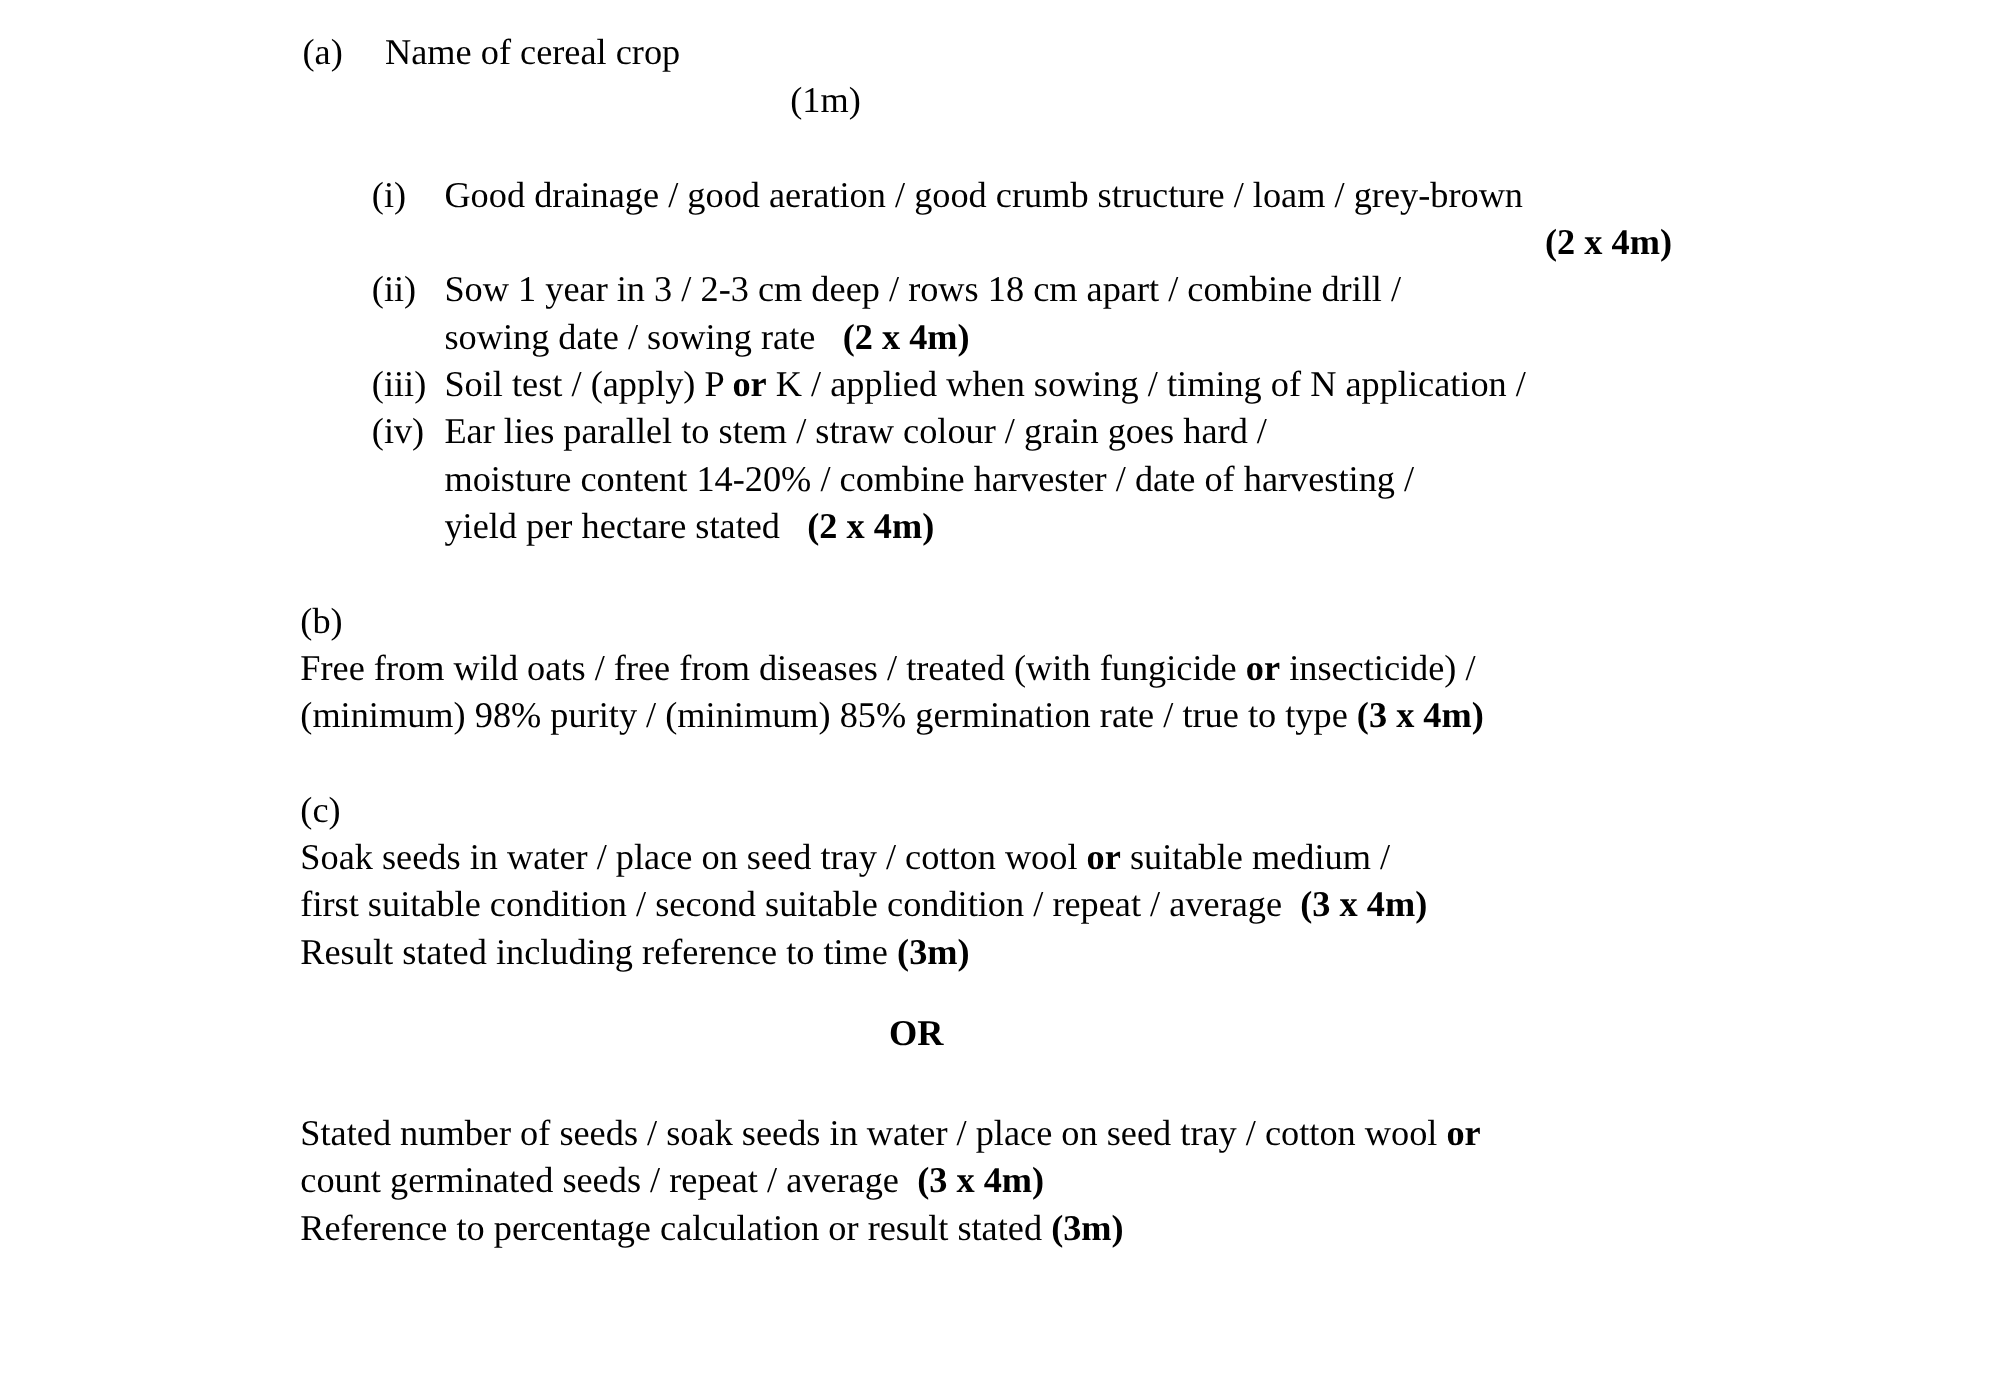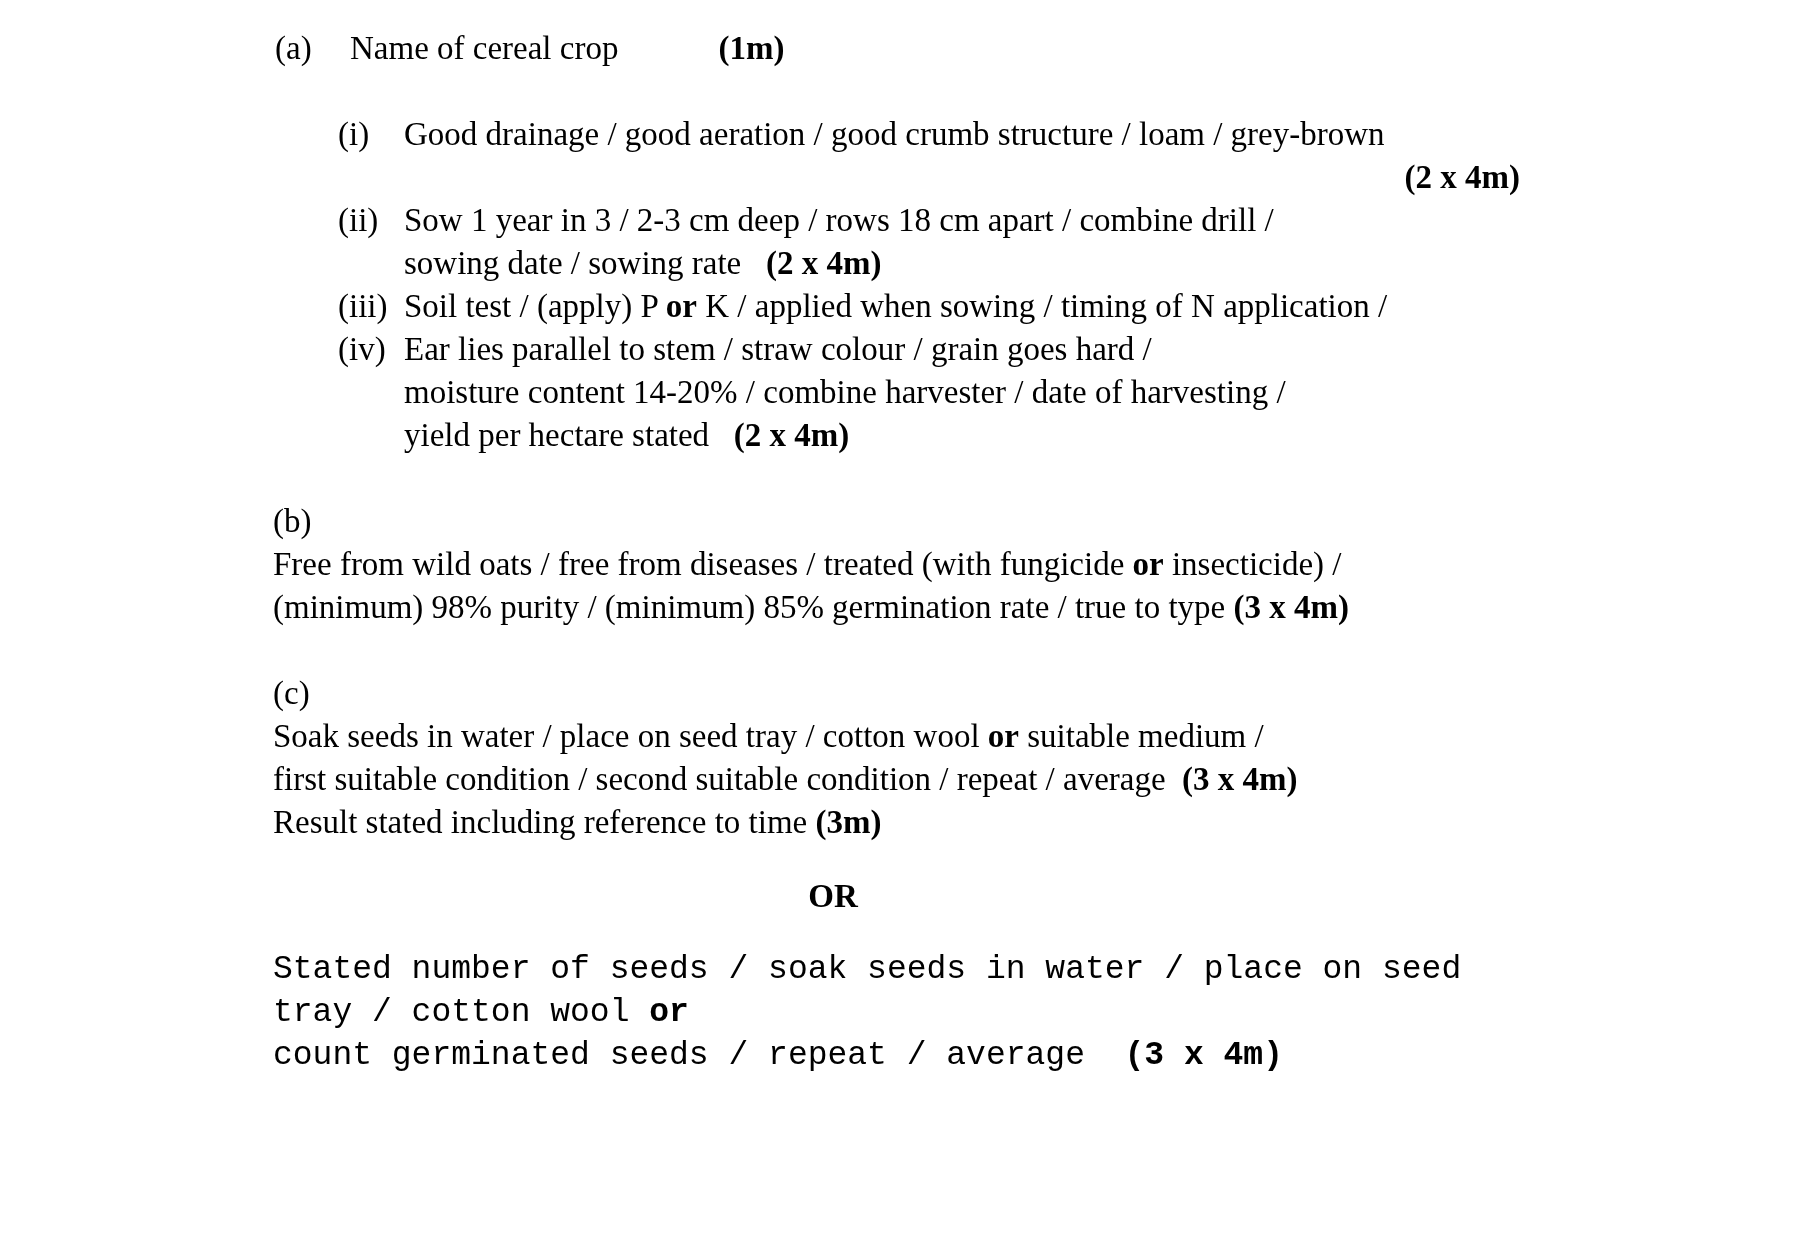--- a/index.html
+++ b/index.html
@@ -17,34 +17,34 @@
     line-height: 43px;
   }
   .page { padding-top: 27px; }
   .line { white-space: pre-wrap; }
   .line.right { text-align: right; }
   .b { font-weight: bold; }
 
   
   .item-a { margin-left: 275px; display: flex; }
   .item-a .part-label { width: 75px; flex-shrink: 0; }
-  .item-a .marks { margin-left: 100px; font-weight: bold; }
+  .item-a .marks { margin-left: 100px; font-weight: normal; margin-top: 44px; }
 
   
   .roman { display: flex; margin-left: 338px; }
   .item-a + .roman { margin-top: 43px; }
   .roman .num { width: 66px; flex-shrink: 0; }
   .roman .content { width: 1116px; }
 
   
   .para { margin-left: 273px; width: 1267px; margin-top: 43px; }
 
   
   .or-heading { margin-left: 273px; width: 1120px; text-align: center; font-weight: bold; margin-top: 31px; }
-  .or-heading + .para { margin-top: 30px; font-family: Liberation Mono, monospace; }
+  .or-heading + .para { margin-top: 48px; }
 </style>
 </head>
 <body>
 
 <div class="page">
     <div class="block item-a">
       <span class="part-label">(a)</span>
       <span class="part-text">Name of cereal crop</span>
       <span class="marks">(1m)</span>
     </div>
@@ -84,14 +84,15 @@
     <div class="block para">
       <div class="line"><span>(c)</span></div>
       <div class="line"><span>Soak seeds in water / place on seed tray / cotton wool </span><span class="b">or</span><span> suitable medium /</span></div>
       <div class="line"><span>first suitable condition / second suitable condition / repeat / average  </span><span class="b">(3 x 4m)</span></div>
       <div class="line"><span>Result stated including reference to time </span><span class="b">(3m)</span></div>
     </div>
     <div class="block or-heading"><span class="b">OR</span></div>
     <div class="block para">
       <div class="line"><span>Stated number of seeds / soak seeds in water / place on seed tray / cotton wool </span><span class="b">or</span></div>
       <div class="line"><span>count germinated seeds / repeat / average  </span><span class="b">(3 x 4m)</span></div>
+      <div class="line"><span>Reference to percentage calculation or result stated </span><span class="b">(3m)</span></div>
     </div>
   </div>
 
 </body></html>

